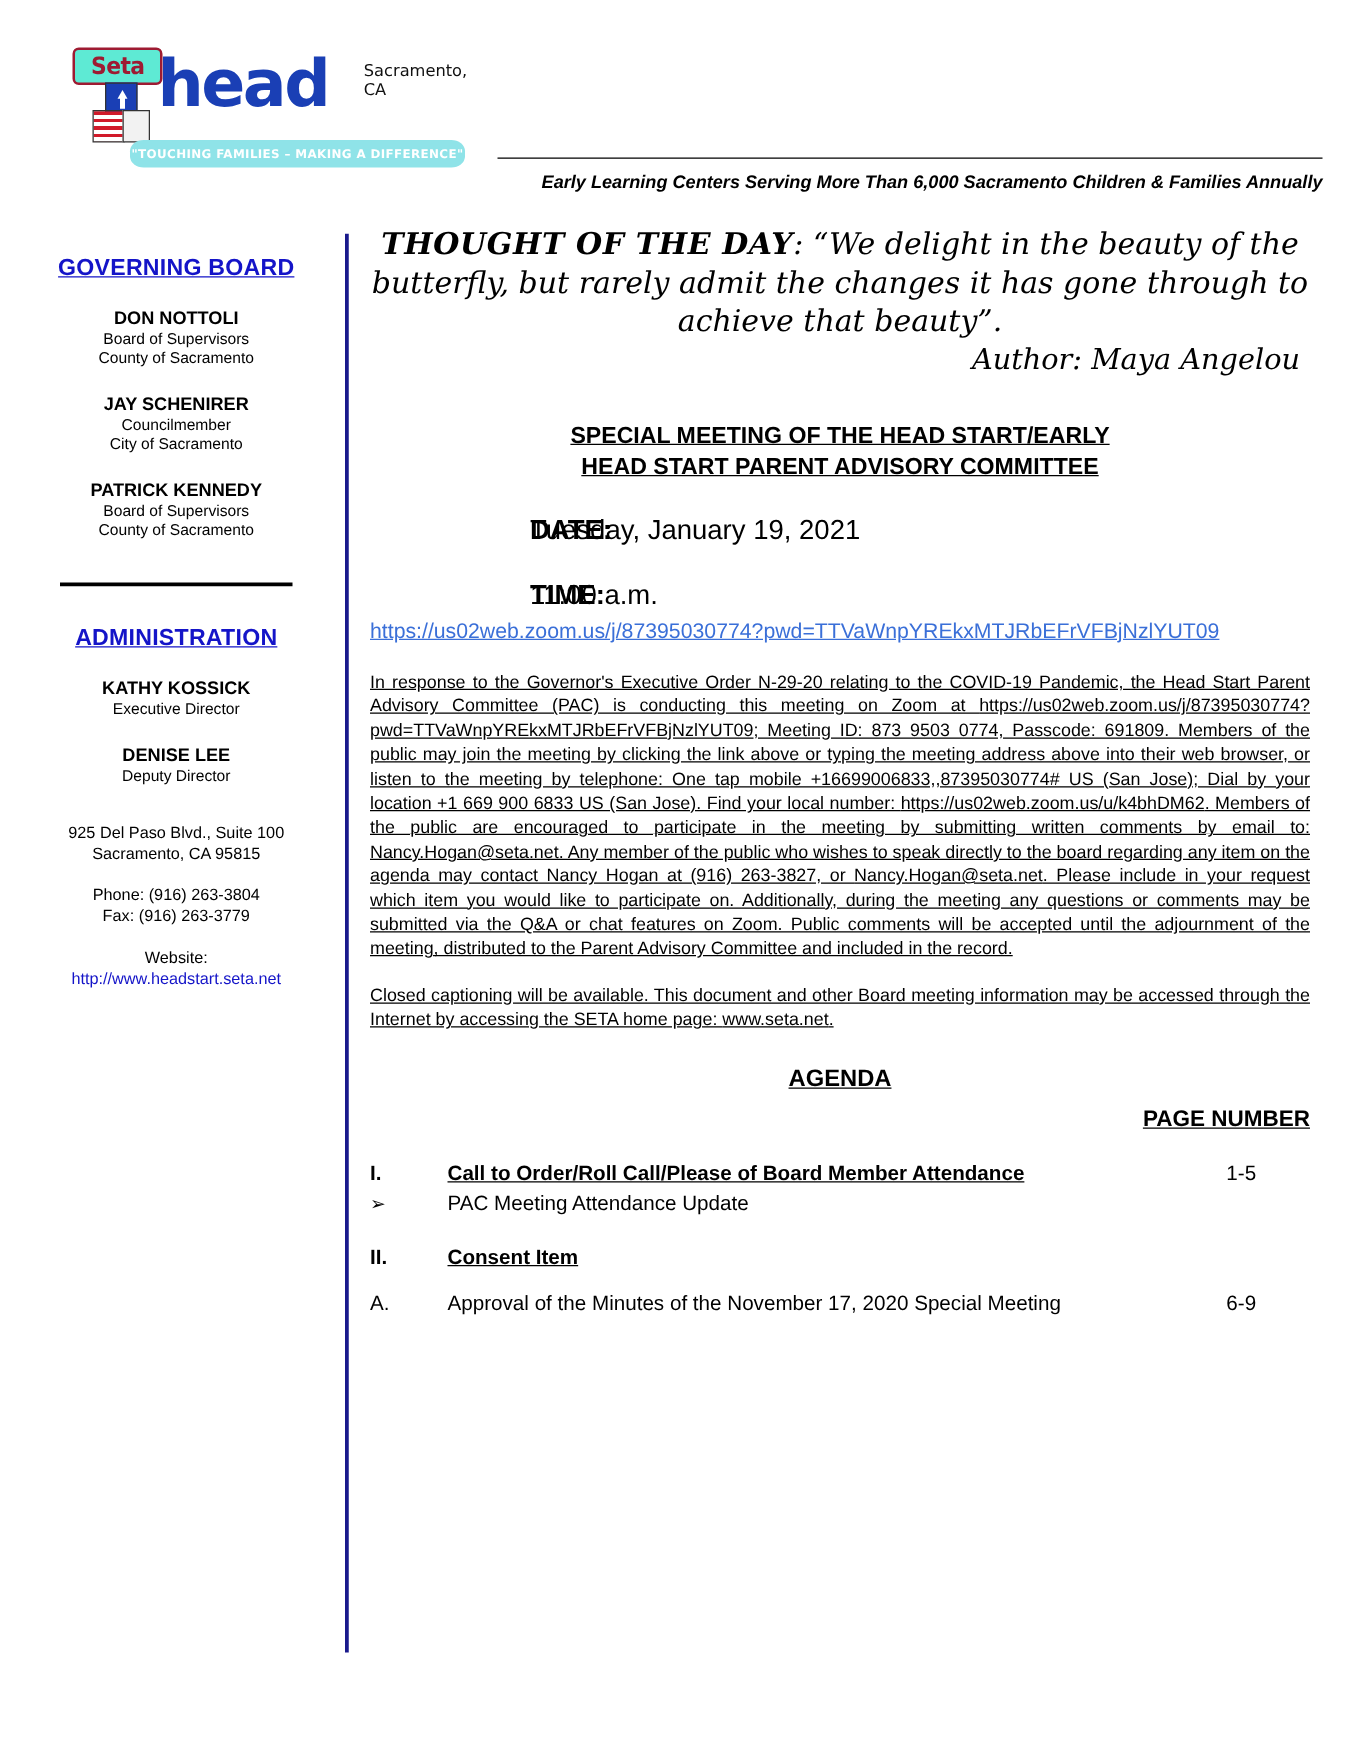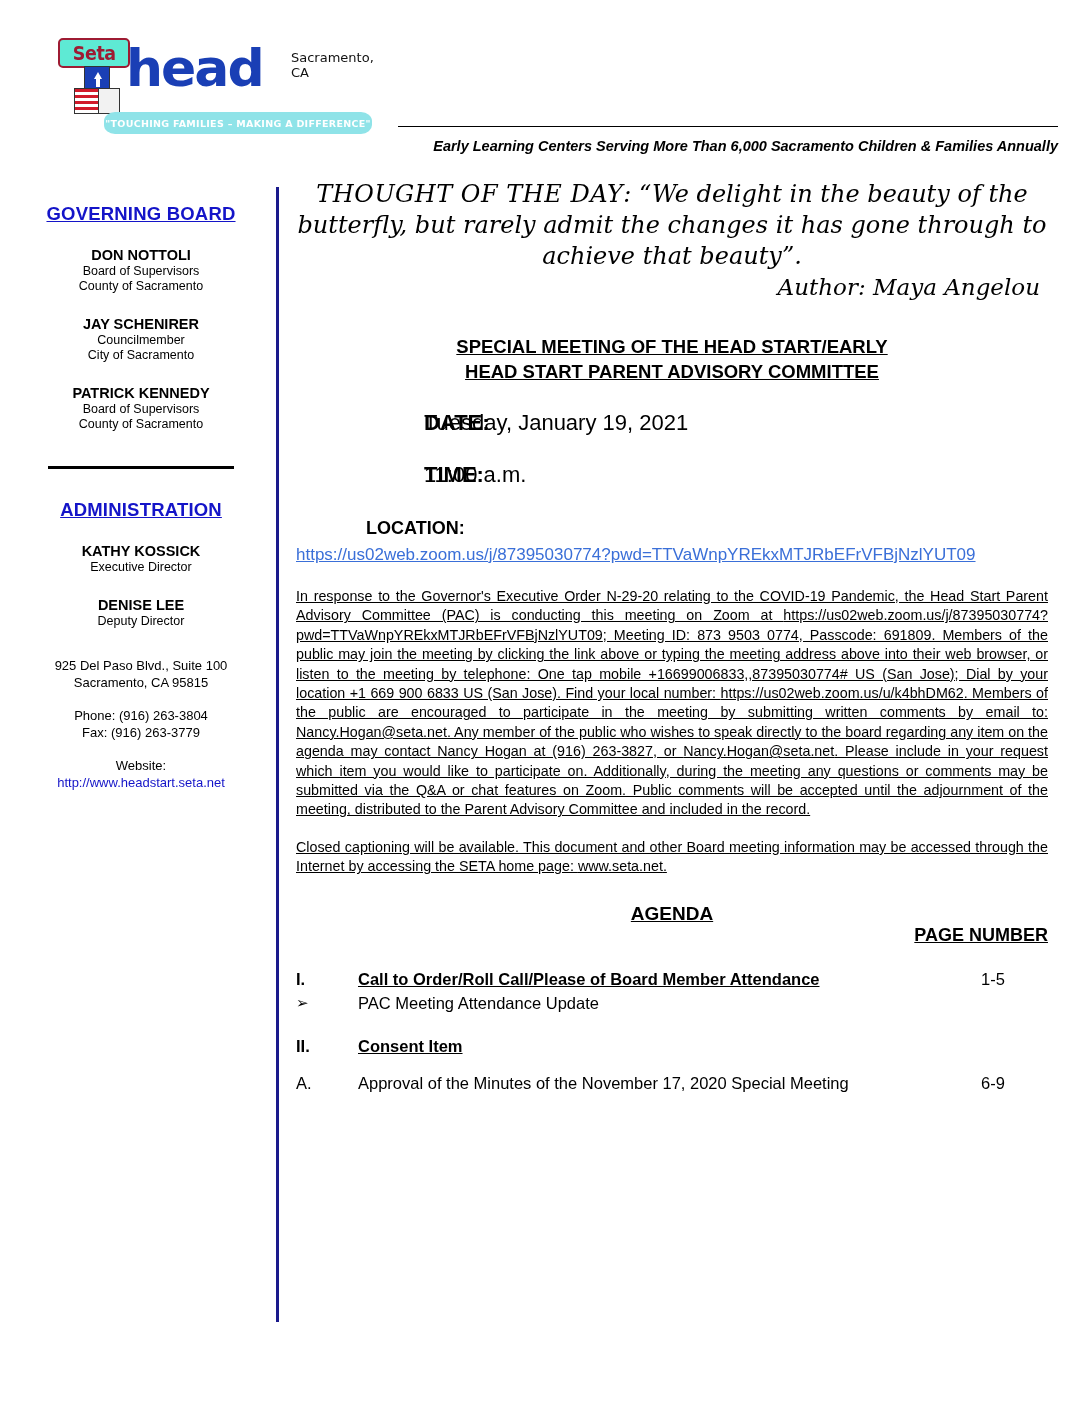--- a/index.html
+++ b/index.html
@@ -189,21 +189,21 @@
   .thought {
     font-family: "DejaVu Serif", serif;
     font-style: italic;
     font-size: 24px;
     line-height: 31px;
     text-align: center;
     color: #000;
     margin-top: 4px;
   }
   .thought .tod {
-    font-weight: normal;
+    font-weight: bold;
     font-style: italic;
     letter-spacing: 0.5px;
   }
   .thought-author {
     font-family: "DejaVu Serif", serif;
     font-style: italic;
     font-size: 23px;
     text-align: right;
     padding-right: 8px;
     margin-top: 2px;
@@ -257,20 +257,21 @@
   .para2 { margin-top: 18px; }
   .agenda-title {
     margin-top: 26px;
     text-align: center;
     font-family: "Liberation Sans", sans-serif;
     font-weight: bold;
     font-size: 19px;
   }
   .agenda-title span { text-decoration: underline; }
   .page-number-hdr {
+    margin-top: 10px;
     text-align: right;
     font-family: "Liberation Sans", sans-serif;
     font-weight: bold;
     font-size: 18px;
   }
   .page-number-hdr span { text-decoration: underline; }
   .ag-item {
     display: flex;
     margin-top: 22px;
     font-family: "Liberation Sans", sans-serif;
@@ -396,21 +397,20 @@
     <div class="dt-row">
       <div class="dt-label">DATE:</div>
       <div class="dt-value">Tuesday, January 19, 2021</div>
     </div>
 
     <div class="dt-row">
       <div class="dt-label">TIME:</div>
       <div class="dt-value">11:00 a.m.</div>
     </div>
 
-    <div class="loc-label">LOCATION:</div>
     <div class="loc-link">https://us02web.zoom.us/j/87395030774?pwd=TTVaWnpYREkxMTJRbEFrVFBjNzlYUT09</div>
 
     <div class="para">
       <span>In response to the Governor's Executive Order N-29-20 relating to the COVID-19 Pandemic, the Head Start Parent Advisory Committee (PAC) is conducting this meeting on Zoom at </span><span class="inline-link">https://us02web.zoom.us/j/87395030774?pwd=TTVaWnpYREkxMTJRbEFrVFBjNzlYUT09</span><span>; Meeting ID: 873 9503 0774, Passcode: 691809.  Members of the public may join the meeting by clicking the link above or typing the meeting address above into their web browser, or listen to the meeting by telephone: One tap mobile +16699006833,,87395030774# US (San Jose);  Dial by your location +1 669 900 6833 US (San Jose).   Find your local number: </span><span class="inline-link">https://us02web.zoom.us/u/k4bhDM62</span><span>. Members of the public are encouraged to participate in the meeting by submitting written comments by email to: Nancy.Hogan@seta.net. Any member of the public who wishes to speak directly to the board regarding any item on the agenda may contact Nancy Hogan at (916) 263-3827, or </span><span class="inline-link">Nancy.Hogan@seta.net</span><span>. Please include in your request which item you would like to participate on. Additionally, during the meeting any questions or comments may be submitted via the Q&amp;A or chat features on Zoom. Public comments will be accepted until the adjournment of the meeting, distributed to the Parent Advisory Committee  and included in the record.</span>
     </div>
 
     <div class="para para2">
       <span>Closed captioning will be available.  This document and other Board meeting information may be accessed through the Internet by accessing the SETA home page: </span><span class="inline-link">www.seta.net</span><span>.</span>
     </div>
 

